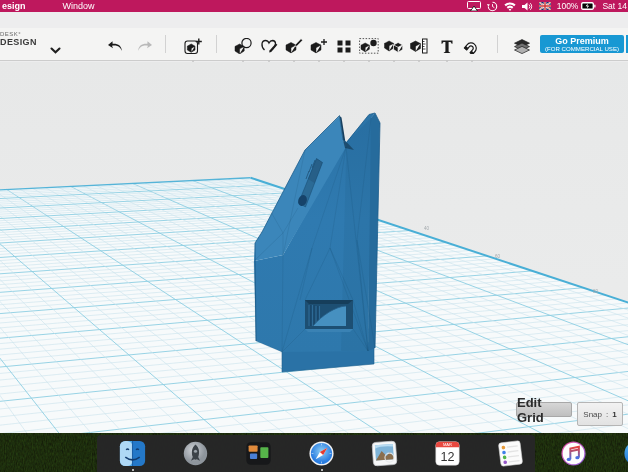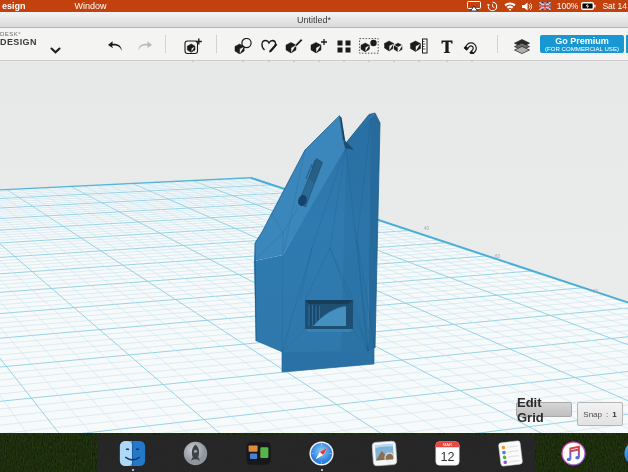--- a/index.html
+++ b/index.html
@@ -1,20 +1,20 @@
 <!DOCTYPE html>
 <html><head>
 <meta charset="utf-8">
 <style>
   * { margin:0; padding:0; box-sizing:border-box; }
   html,body { width:628px; height:472px; overflow:hidden; }
   .screen { position:relative; width:628px; height:472px; font-family:"Liberation Sans",sans-serif; background:#e9eaea; overflow:hidden; }
 
   
-  .menubar { position:absolute; left:0; top:0; width:628px; height:12px; background:#c2410c; color:#fff; display:flex; align-items:center; font-size:9px;gap:12px; }
+  .menubar { position:absolute; left:0; top:0; width:628px; height:12px; background:#be185d; color:#fff; display:flex; align-items:center; font-size:9px; }
   .menubar .appname { font-weight:bold; margin-left:2px; letter-spacing:0; }
   .menubar .menu-item { margin-left:37px;text-align:center; }
   .menubar .right { position:absolute; right:0; top:0; height:12px; display:flex; align-items:center; gap:6px; padding-right:1px; }
   .menubar .right svg { display:block; }
   .menubar .pct { font-size:8.5px; }
   .menubar .clock { font-size:8.5px; font-weight:normal; white-space:nowrap; }
 
   
   .window { position:absolute; left:0; top:12px; width:628px; height:421px; background:#ededee; }
   .titlebar { position:absolute; left:0; top:0; width:100%; height:16px;
@@ -110,23 +110,20 @@
             <rect x="13.2" y="2.5" width="1.3" height="3" rx="0.6" fill="#fff"></rect>
             <rect x="1.4" y="1.4" width="10.2" height="5.2" rx="0.6" fill="#060606"></rect>
             <path d="M6.8 1.6 L4.6 4.2 H6.4 L5.9 6.4 L8.2 3.7 H6.4 Z" fill="#fff"></path>
           </svg>
       </span>
       <span class="clock">Sat 14</span>
     </div>
   </div>
 
   <div class="window">
-    <div class="titlebar">
-      <span class="title">Untitled*</span>
-    </div>
 
     <div class="toolbar">
       <div class="logo">
         <div class="l1">DESK°</div>
         <div class="l2">DESIGN</div>
       </div>
       <span class="tb-chevron">
         <svg width="11" height="7" viewBox="0 0 11 7">
             <path d="M1.5 1.5 L5.5 5.2 L9.5 1.5" fill="none" stroke="#1e1e1e" stroke-width="2.1" stroke-linecap="round"></path>
           </svg>

